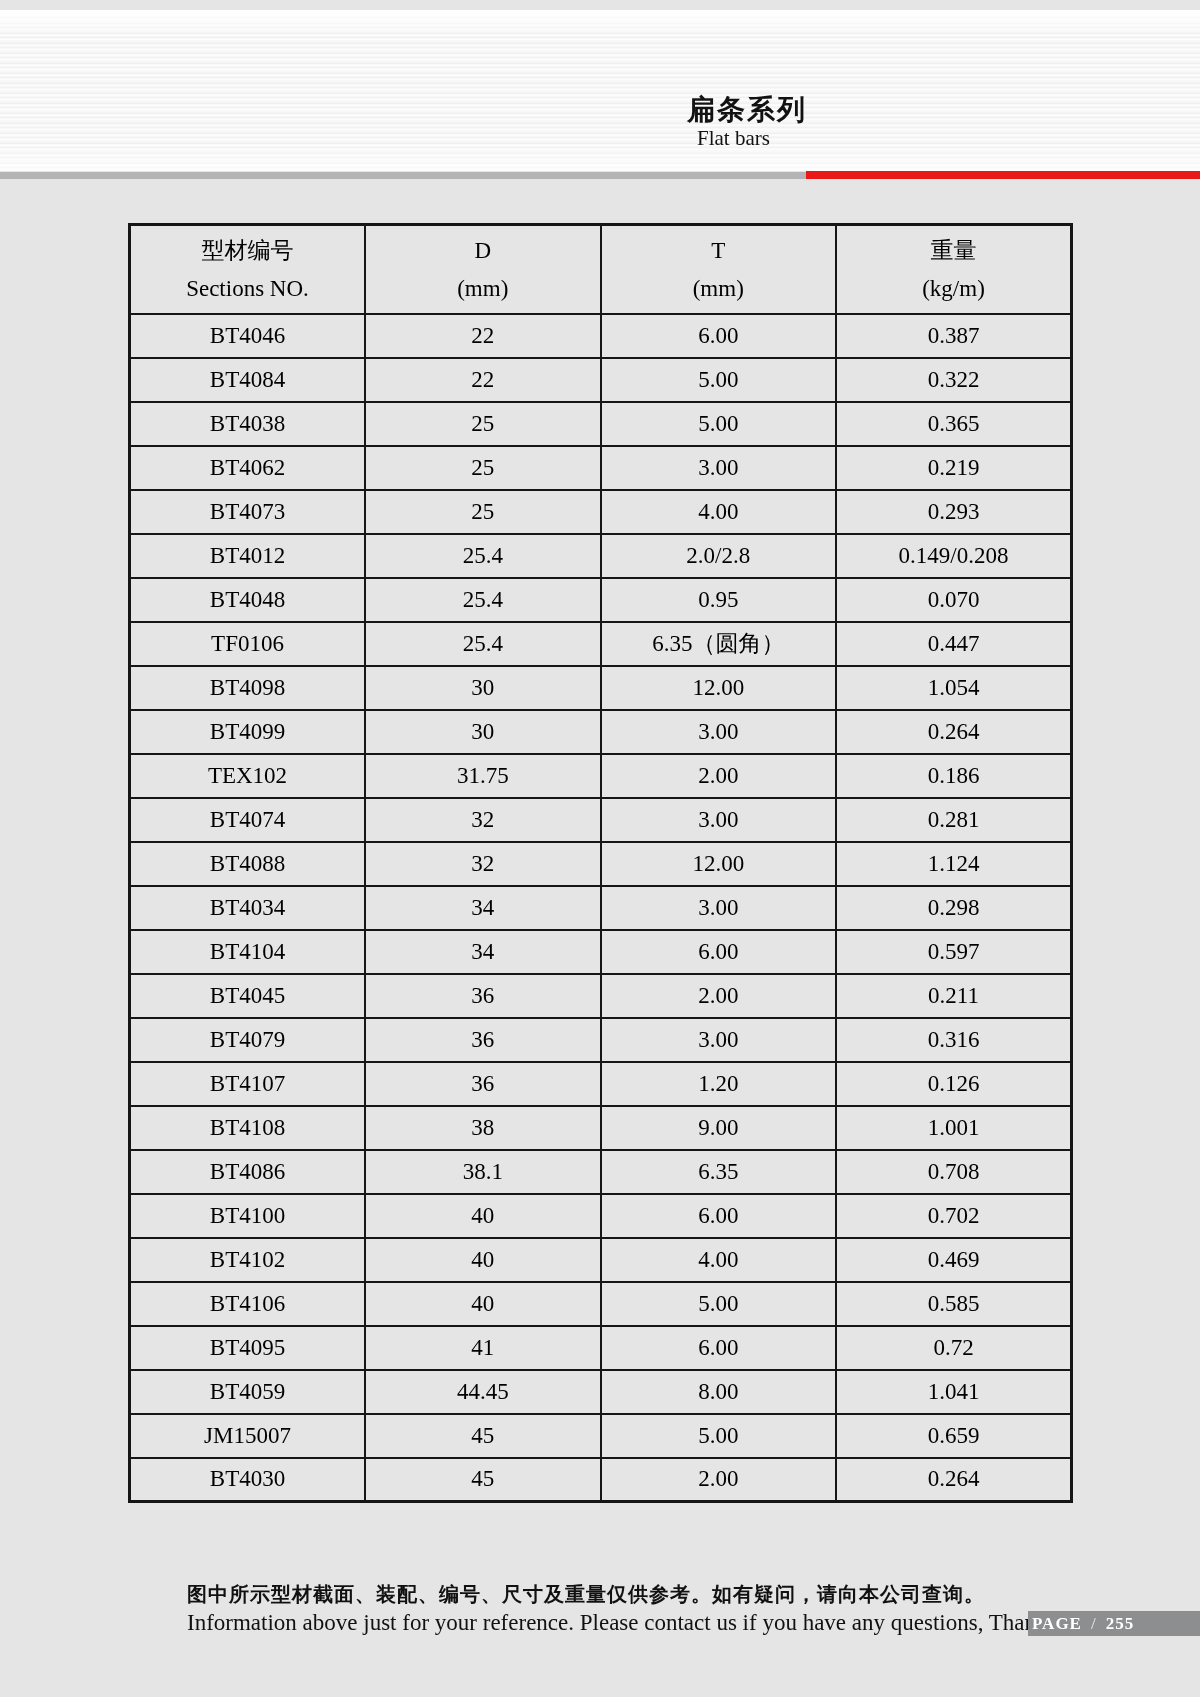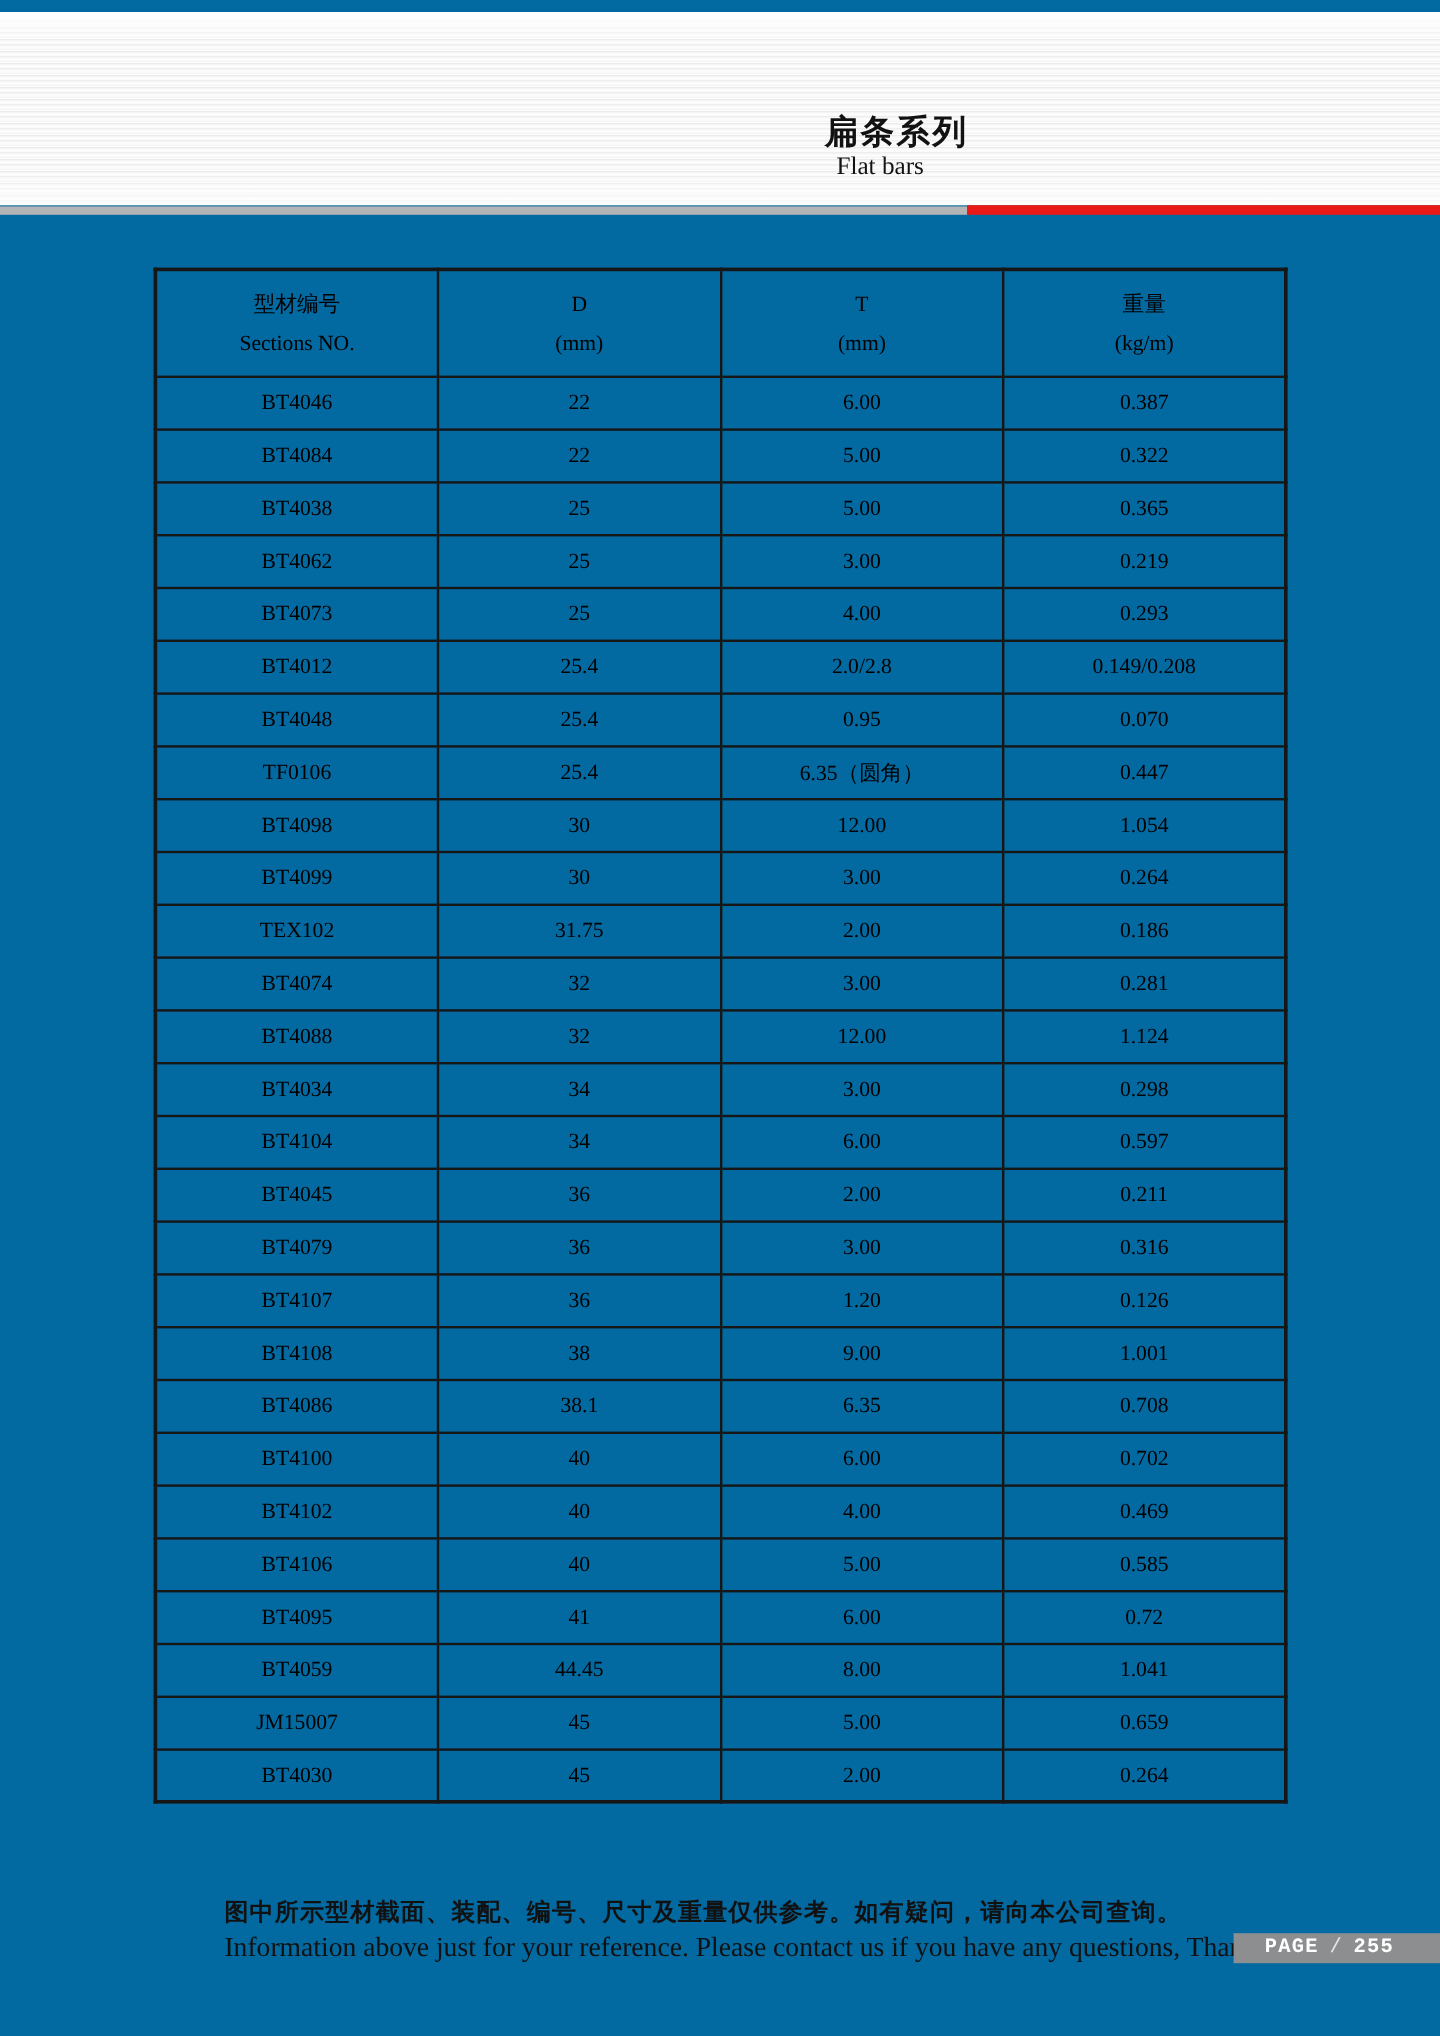--- a/index.html
+++ b/index.html
@@ -1,19 +1,19 @@
 <!DOCTYPE html>
 <html style="--accent-red: #e81917; --divider-gray: #b2b4b5; --badge-gray: #8c8e90; --border-black: #161616;"><head>
 <meta charset="utf-8">
 <style>
   html,body{margin:0;padding:0;background:#ffffff;}
   .page{
     position:relative;
     width:1200px;height:1697px;
-    background:#0369a1;
+    background:#e5e5e5;
     overflow:hidden;
     font-family:"Liberation Serif","DejaVu Serif",serif;
     color:#000;
   }
   
   .header-band{
     position:absolute;left:0;top:10px;width:1200px;height:161px;
     background-image:
       linear-gradient(180deg, rgba(255,255,255,1) 0%, rgba(255,255,255,0) 16%,
                       rgba(255,255,255,0) 82%, rgba(255,255,255,0.65) 100%),
@@ -38,21 +38,21 @@
     background:var(--divider-gray,#b2b4b5);
   }
   .divider-red{
     position:absolute;left:806px;top:171px;width:394px;height:8px;
     background:var(--accent-red,#e81917);
   }
   
   table.spec{
     position:absolute;left:128px;top:223px;width:945px;
     border-collapse:collapse;table-layout:fixed;
-    font-size:18px;
+    font-size:23px;
   }
   table.spec th,table.spec td{
     border:2px solid var(--border-black,#161616);
     text-align:center;vertical-align:middle;
     padding:0;font-weight:normal;
   }
   table.spec{border:3px solid var(--border-black,#161616);}
   table.spec thead tr{height:89px;}
   table.spec tbody tr{height:44px;}
   .th-stack{display:flex;flex-direction:column;justify-content:center;gap:15px;}
@@ -65,22 +65,22 @@
     color:#111;
   }
   .note-en{
     position:absolute;left:187px;top:1611px;
     font-size:23px;line-height:1;color:#111;
   }
   .page-badge{
     position:absolute;left:1028px;top:1611px;width:172px;height:25px;
     background:var(--badge-gray,#8c8e90);
     display:flex;align-items:center;
-    padding-left:26px;box-sizing:border-box;
-    font-family:Liberation Mono, monospace;
+    padding-left:4px;box-sizing:border-box;
+    font-family:Liberation Serif, serif;
     font-size:17px;font-weight:700;letter-spacing:1px;color:#ffffff;
   }
   .page-badge .sep{margin:0 9px;color:rgba(255,255,255,0.8);font-weight:400;}
 </style>
 </head>
 <body>
 
 <div class="page">
 
   <div class="header-band"></div>

